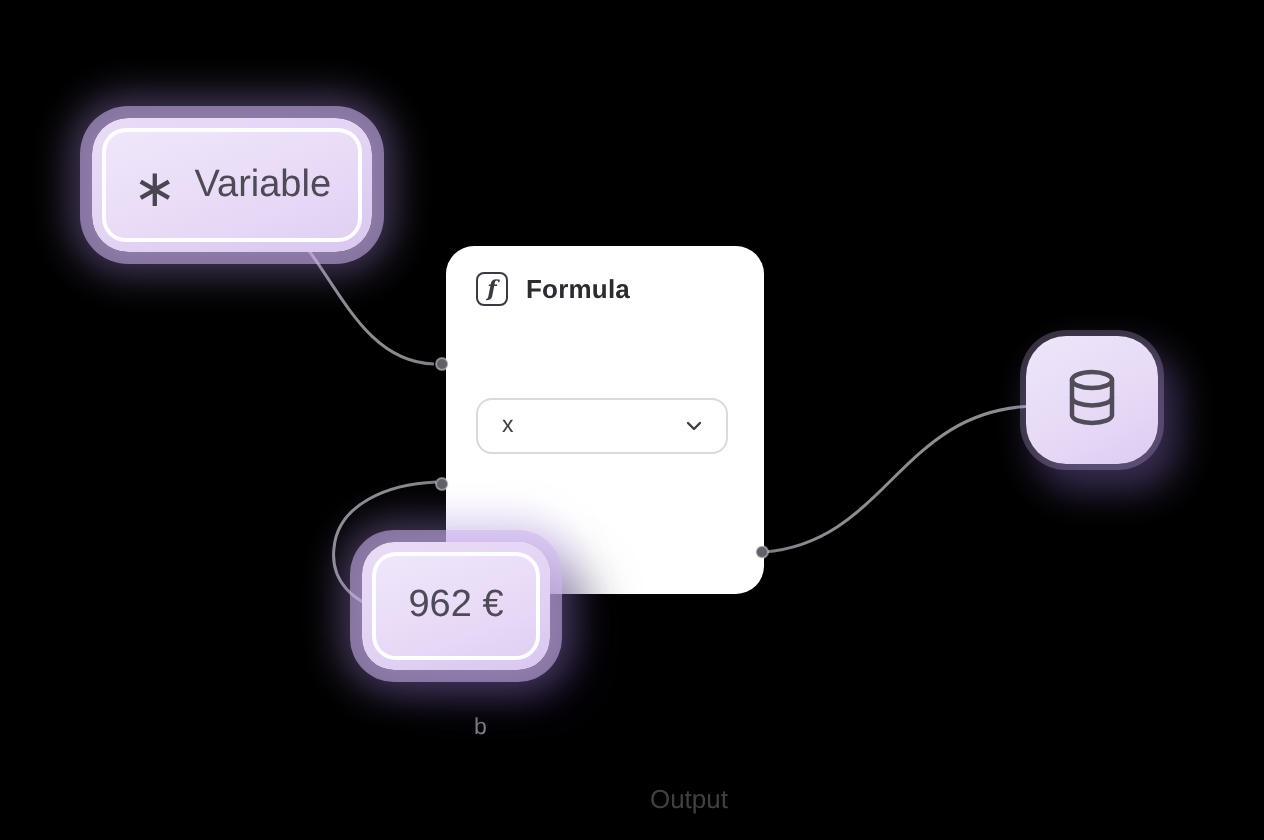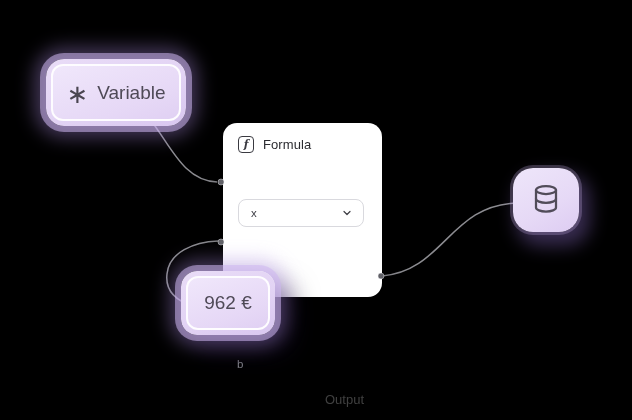--- a/index.html
+++ b/index.html
@@ -20,21 +20,21 @@
   }
   .card-header{
     position:absolute;left:15px;top:13px;display:flex;align-items:center;gap:9px;
   }
   .fn-icon{
     width:14px;height:15px;border:1.5px solid #3a3a41;border-radius:4px;
     display:flex;align-items:center;justify-content:center;
     font-family:"DejaVu Serif",serif;font-style:italic;font-weight:700;
     font-size:11px;color:#3a3a41;line-height:1;
   }
-  .card-title{font-size:13px;font-weight:400;color:#2b2b30;letter-spacing:.1px;}
+  .card-title{font-size:13px;font-weight:700;color:#2b2b30;letter-spacing:.1px;}
   .port-label{
     position:absolute;left:14px;font-size:11.5px;color:#8a8a91;
   }
   .label-a{top:175px;}
   .label-b{top:235px;}
   .select{
     position:absolute;left:15px;top:76px;width:126px;height:28px;
     border:1px solid #d9d9de;border-radius:8px;background:#fff;
     display:flex;align-items:center;justify-content:space-between;
     padding:0 10px 0 12px;box-sizing:border-box;cursor:pointer;

